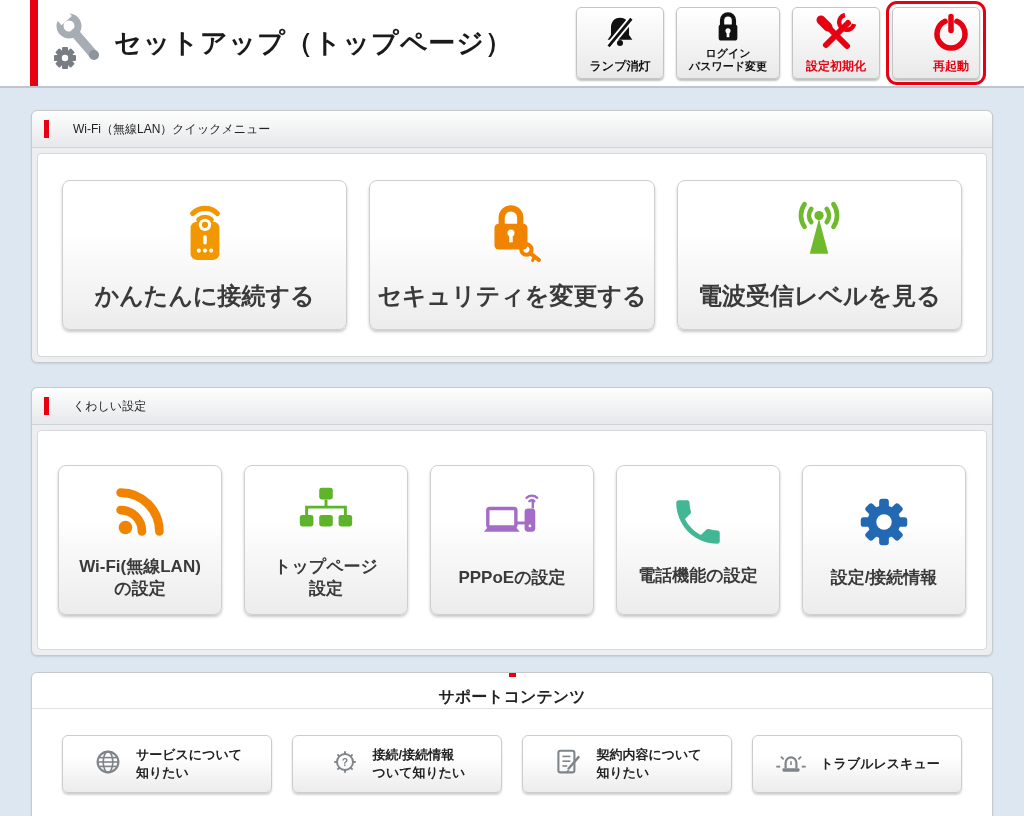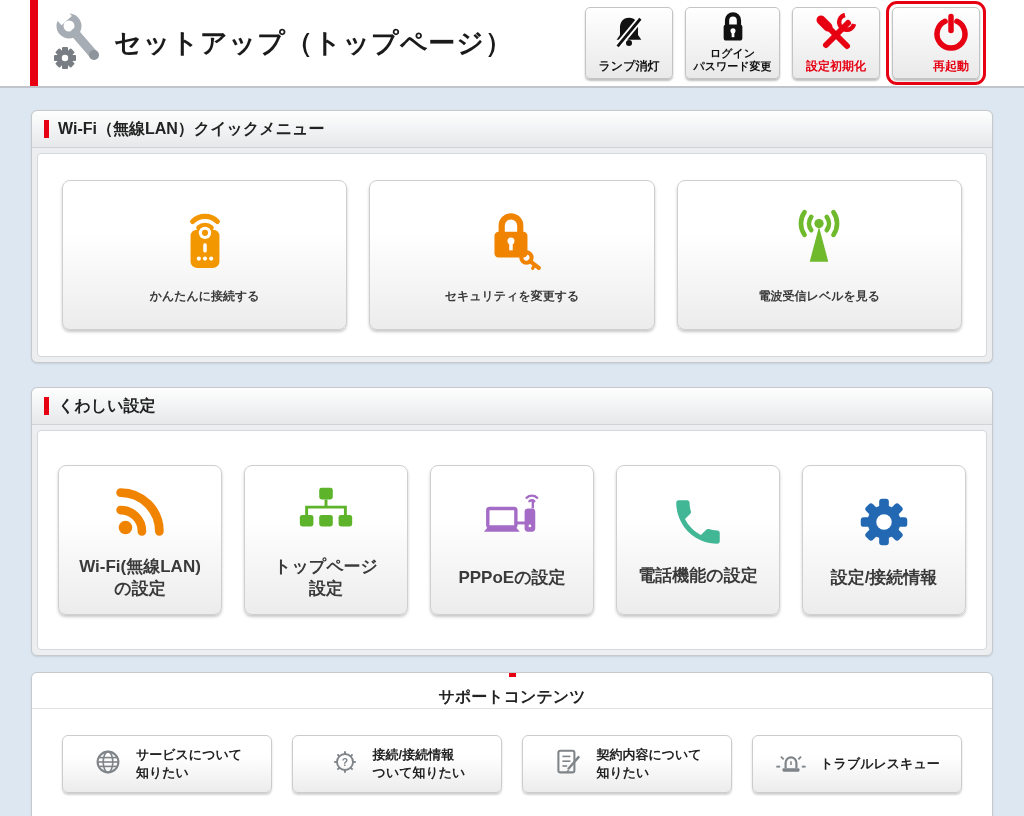--- a/index.html
+++ b/index.html
@@ -35,21 +35,21 @@
   }
   .topbtn {
     width: 88px; height: 72px;
     background: linear-gradient(#ffffff, #e9e9e9);
     border: 1px solid #c4c4c4; border-radius: 5px;
     box-shadow: 0 2px 2px rgba(0,0,0,0.25);
     display: flex; flex-direction: column; align-items: center;
     justify-content: flex-end; padding-bottom: 5px;
     cursor: pointer;
   }
-  .topbtn.wide { width: 95px; justify-content: flex-end; }
+  .topbtn.wide { width: 104px; justify-content: flex-end; }
   .topbtn .icon-wrap { flex: 1; display: flex; align-items: center; justify-content: center; }
   .topbtn .lbl { font-size: 12px; font-weight: bold; color: #111; line-height: 1.2; text-align: center; }
   .topbtn.wide .lbl { font-size: 11px; }
   .topbtn.red .lbl { color: #e60012; }
   .topbtn.highlight { outline: 3px solid #e60012; outline-offset: 3px; padding-left: 30px; }
   .lbl span { display: block; }
 
   
   .section { margin: 0 31px; }
   .section.first { margin-top: 22px; }
@@ -61,39 +61,39 @@
     box-shadow: 0 1px 2px rgba(0,0,0,0.10);
   }
   .panel-head {
     height: 37px; display: flex; align-items: center; gap: 9px;
     padding: 0 12px;
     background: linear-gradient(#fefefe, #e6e8ea);
     border-bottom: 1px solid #d0d3d6;
     border-radius: 6px 6px 0 0;
   }
   .head-marker { width: 5px; height: 18px; background: #e60012; }
-  .panel-title { font-size: 16px; font-weight: bold; color: #222; }
+  .panel-title { font-size: 12px; font-weight: normal; color: #222; margin-left: 15px; }
   .panel-body {
     margin: 5px; background: #fff;
     border: 1px solid #d6d9db; border-radius: 4px;
     padding: 26px 24px;
     display: flex; gap: 22px; justify-content: center;
   }
   .panel-body.tight { padding: 34px 20px; }
 
   
   .qbtn {
     width: 287px; height: 150px;
     background: linear-gradient(#ffffff 35%, #ececec);
     border: 1px solid #cfcfcf; border-radius: 8px;
     box-shadow: 0 2px 3px rgba(0,0,0,0.22);
     display: flex; flex-direction: column; align-items: center; justify-content: center;
     gap: 12px; cursor: pointer;
   }
-  .qbtn .lbl { font-size: 12px; font-weight: bold; color: #3a3a3a; }
+  .qbtn .lbl { font-size: 24px; font-weight: bold; color: #3a3a3a; }
 
   
   .sbtn {
     width: 174px; height: 150px;
     background: linear-gradient(#ffffff 35%, #ececec);
     border: 1px solid #cfcfcf; border-radius: 8px;
     box-shadow: 0 2px 3px rgba(0,0,0,0.22);
     display: flex; flex-direction: column; align-items: center; justify-content: center;
     gap: 10px; cursor: pointer;
   }

